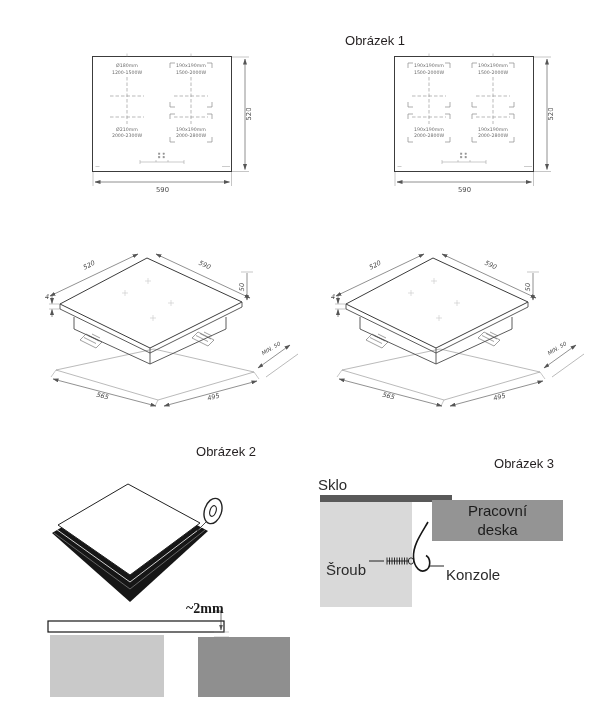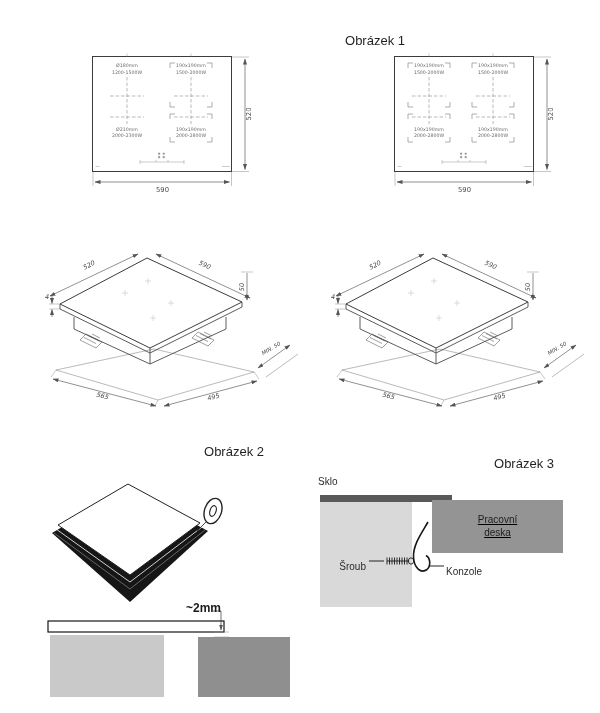--- a/index.html
+++ b/index.html
@@ -14,23 +14,23 @@
   .dimln{stroke:#555;stroke-width:.65;fill:none;}
   .ext{stroke:#8d8d8d;stroke-width:.5;fill:none;}
   .dash{stroke:#8a8a8a;stroke-width:.6;stroke-dasharray:3.5 2;fill:none;}
   .brk{stroke:#8a8a8a;stroke-width:.7;fill:none;}
   .ctl{stroke:#979797;stroke-width:.5;fill:none;}
   .hatch{stroke:#5f5f5f;stroke-width:.6;fill:none;}
   .cross{stroke:#c6c6c6;stroke-width:.6;fill:none;}
   text.dim{font:6.8px "DejaVu Sans",sans-serif;fill:#4a4a4a;}
   text.dimi{font:italic 6.5px "DejaVu Sans",sans-serif;fill:#4a4a4a;}
   text.zone{font:4.7px "DejaVu Sans",sans-serif;fill:#6e6e6e;}
-  .lbl{position:absolute;font-size:10px;color:#2b2b2b;}
+  .lbl{position:absolute;font-size:15px;color:#2b2b2b;}
   .blk{position:absolute;}
-  #f2gap{position:absolute;font-size:12px;font-weight:bold;color:#1a1a1a;}
+  #f2gap{position:absolute;font-size:14px;font-weight:bold;color:#1a1a1a;font-family:Liberation Serif, serif;}
 </style>
 </head>
 <body>
 
 <div id="page">
 
   <svg width="0" height="0">
     <defs>
       <marker id="arr" viewBox="0 0 6 4" markerWidth="6" markerHeight="4" refX="5.5" refY="2" orient="auto-start-reverse" markerUnits="userSpaceOnUse">
         <path d="M0,0 L6,2 L0,4 Z" fill="#555"></path>
@@ -230,21 +230,21 @@
       <line x1="120" y1="160" x2="213" y2="135" class="dimln" marker-start="url(#arr)" marker-end="url(#arr)"></line>
       <text transform="rotate(-15 170 153)" x="170" y="153" text-anchor="middle" class="dimi">495</text>
     </g>
     <g>
       <path class="lnthin" d="M222,131 L254,108"></path>
       <line x1="214" y1="122" x2="246" y2="99" class="dimln" marker-start="url(#arr)" marker-end="url(#arr)"></line>
       <text transform="rotate(-30 228 104)" x="228" y="104" text-anchor="middle" class="dimi" style="font-size:5.5px">MIN. 50</text>
     </g>
   </svg>
 
-  <div class="fig-title" style="left:64px;top:444px;">Obrázek 2</div>
+  <div class="fig-title" style="left:56px;top:444px;">Obrázek 2</div>
 
   <svg style="left:28px;top:462px;" width="285" height="250" viewBox="0 0 285 250">
 
     <polygon points="100,26 180,69 102,140 24,71" fill="#161616"></polygon>
     <polyline points="28,67 102,120 174,65" fill="none" stroke="#fff" stroke-width=".8"></polyline>
     <polyline points="26,71 102,127 177,68" fill="none" stroke="#9a9a9a" stroke-width=".6"></polyline>
     <polygon points="100,22 172,61 102,113 30,63" fill="#fff" stroke="#222" stroke-width="1"></polygon>
 
     <g transform="rotate(18 185 49)">
       <ellipse cx="185" cy="49" rx="8.5" ry="13" fill="#fff" stroke="#222" stroke-width="1.4"></ellipse>
@@ -261,22 +261,22 @@
     </g>
   </svg>
   <div id="f2gap" style="left:186px;top:601px;">~2mm</div>
 
   <div class="fig-title" style="left:354px;top:456px;">Obrázek 3</div>
 
   <div class="blk" style="left:300px;top:462px;width:290px;height:200px;">
     <div class="lbl" style="left:18px;top:14px;">Sklo</div>
     <div class="blk" style="left:20px;top:33px;width:132px;height:7px;background:#595959;"></div>
     <div class="blk" style="left:20px;top:40px;width:92px;height:105px;background:#d9d9d9;"></div>
-    <div class="blk" style="left:132px;top:38px;width:131px;height:53px;background:#949494;
-         display:flex;flex-direction:column;align-items:center;justify-content:center;line-height:1.25;text-decoration:underline;">
+    <div class="blk" style="left:132px;top:38px;width:131px;height:41px;background:#949494;
+         display:flex;flex-direction:column;align-items:center;justify-content:center;line-height:1.25;">
       <span class="lbl" style="position:static;color:#1c1c1c;">Pracovní</span>
       <span class="lbl" style="position:static;color:#1c1c1c;">deska</span>
     </div>
     <div class="lbl" style="left:18px;top:99px;width:48px;text-align:right;">Šroub</div>
     <div class="lbl" style="left:146px;top:104px;">Konzole</div>
     <svg style="left:0;top:0;" width="290" height="200" viewBox="0 0 290 200">
       <line x1="69" y1="99" x2="84" y2="99" stroke="#222" stroke-width="1"></line>
       <g stroke="#1a1a1a" stroke-width=".9" fill="none">
         <path d="M87,95.5 v7 M89.5,95.5 v7 M92,95.5 v7 M94.5,95.5 v7 M97,95.5 v7 M99.5,95.5 v7 M102,95.5 v7 M104.5,95.5 v7 M107,95.5 v7 M87,99 H109"></path>
         <ellipse cx="111" cy="99" rx="2.6" ry="3.2"></ellipse>

